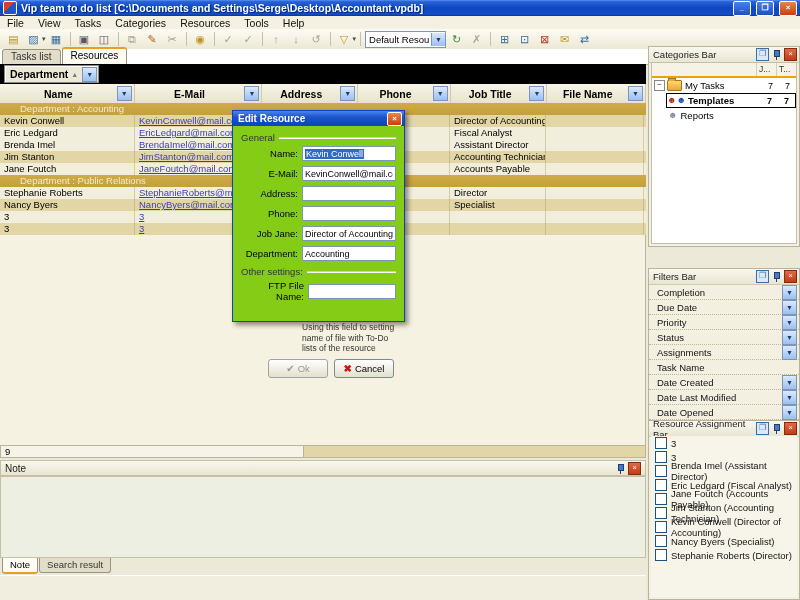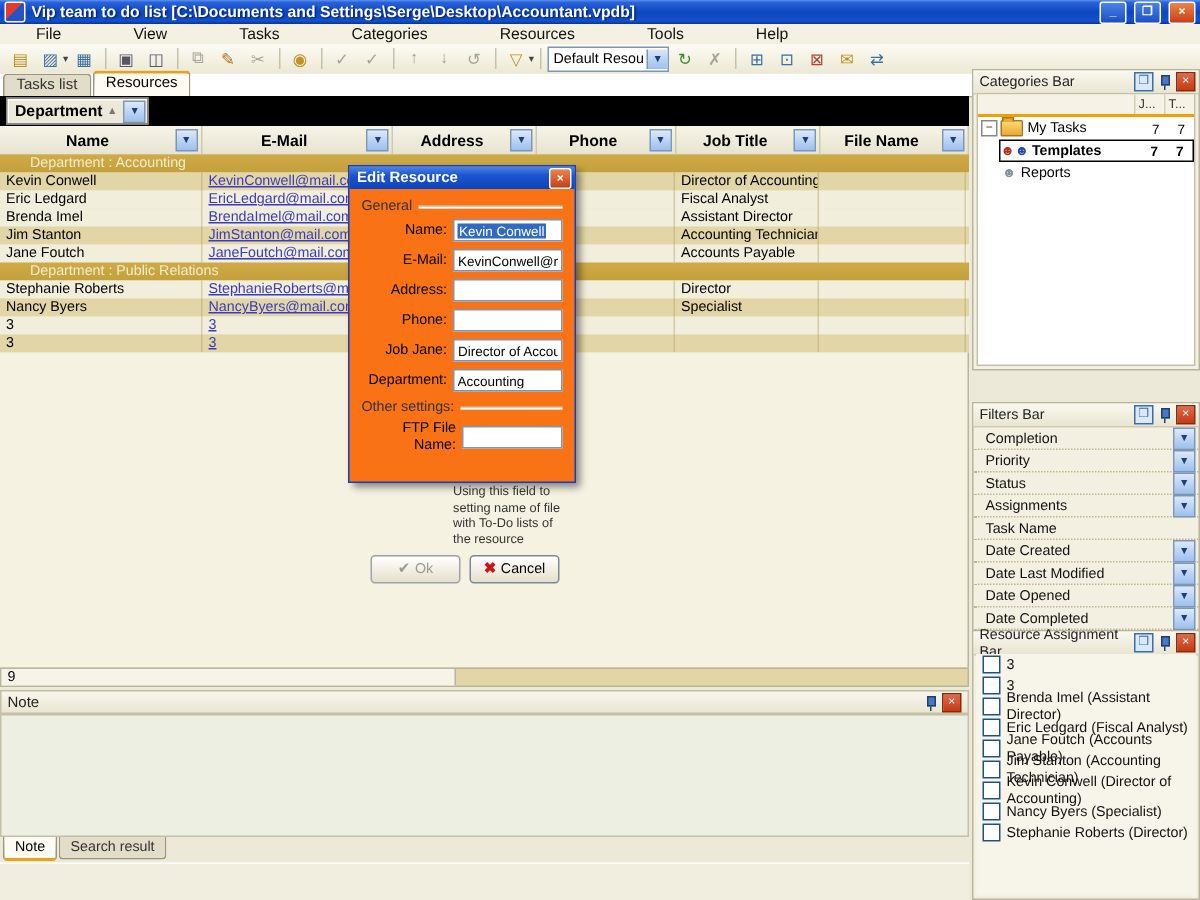--- a/index.html
+++ b/index.html
@@ -15,21 +15,21 @@
     font-weight:bold;font-size:10.5px;white-space:nowrap}
   .appicon{width:12px;height:12px;background:linear-gradient(135deg,#e03c2c 0%,#e03c2c 45%,#2a52c8 45%);
     border:1px solid #fff;border-radius:2px;flex:0 0 auto}
   .titlebar .caption{flex:1;overflow:hidden;text-overflow:ellipsis;text-shadow:1px 1px 1px #00227a}
   .winbtn{width:16px;height:13px;border:1px solid #fff;border-radius:2px;color:#fff;
     font-size:8px;line-height:11px;text-align:center;
     background:linear-gradient(180deg,#4a80ea,#1c50c0);margin-left:1px;flex:0 0 auto}
   .winbtn.close{background:linear-gradient(180deg,#e8864a,#cc3c14)}
   .menubar{position:absolute;top:16px;left:0;right:0;height:13px;background:#f4f1e2;
     border-bottom:1px solid #ddd8c4;display:flex;align-items:center;font-size:10.5px;color:#111}
-  .menubar span{padding:0 24px}
+  .menubar span{padding:0 7px}
   .toolbar{position:absolute;top:29px;left:0;right:0;height:20px;
     background:linear-gradient(180deg,#fdfcf4,#ece8d4);
     border-bottom:1px solid #d4cfb8;display:flex;align-items:center;padding:0 4px;gap:1px}
   .tbtn{width:17px;height:16px;display:inline-flex;align-items:center;justify-content:center;
     font-size:11px;border:1px solid transparent;border-radius:2px}
   .tsep{width:1px;height:14px;background:#c6c1aa;margin:0 3px;flex:0 0 auto}
   .tdrop{font-size:7px;color:#444;margin-left:-2px}
   .c-gold{color:#c09020}.c-blue{color:#3a6ea5}.c-gray{color:#a8a494}.c-green{color:#3a8a3a}
   .c-dk{color:#556}.c-red{color:#b04030}.c-brown{color:#b06820}
   .combo{height:15px;width:76px;background:#fff;border:1px solid #7a96b8;display:inline-flex;
@@ -100,22 +100,22 @@
   .selbox{display:flex;align-items:center;flex:1;border:1px solid #000;height:13px;font-weight:bold}
   
   .frow{display:flex;align-items:center;height:14px;border-bottom:1px dotted #bdb68f;font-size:9.5px;color:#111;padding-left:8px}
   .frow .sp{flex:1}
   .frow .arrbox{margin-right:2px}
   
   .arow{display:flex;align-items:center;height:14px;font-size:9.5px;color:#111;padding-left:4px;background:#f7f5ea}
   .checkbox{width:10px;height:10px;background:#fff;border:1px solid #1c5180;margin-right:4px;flex:0 0 auto}
   .abody{position:absolute;top:15px;left:2px;right:2px;bottom:2px;background:#f7f5ea}
   
-  .dialog{position:absolute;left:232px;top:110px;width:152px;height:212px;z-index:10;
-    background:#f97316;border:1px solid #0742c8;box-shadow:3px 3px 5px rgba(0,0,0,.45);box-sizing:border-box}
+  .dialog{position:absolute;left:232px;top:110px;width:173px;height:212px;z-index:10;
+    background:#84cc16;border:1px solid #0742c8;box-shadow:3px 3px 5px rgba(0,0,0,.45);box-sizing:border-box}
   .dtitle{height:15px;background:linear-gradient(180deg,#4a86ee 0%,#1c54cc 40%,#0d47c0 90%);
     color:#fff;font-weight:bold;font-size:10px;display:flex;align-items:center;padding:0 2px 0 5px}
   .dtitle .sp{flex:1}
   .dclose{width:13px;height:12px;background:linear-gradient(180deg,#e8864a,#cc3c14);border:1px solid #fff;
     border-radius:2px;color:#fff;font-size:8px;line-height:11px;text-align:center}
   .dbody{padding:4px 8px 0 8px;font-size:9.5px;color:#000}
   .dgroup{display:flex;align-items:center;color:#333;margin:2px 0 3px}
   .dgroup .line{flex:1;height:1px;background:#d2cdb8;margin-left:4px;border-bottom:1px solid #fff}
   .drow{display:flex;align-items:center;margin-bottom:5px}
   .drow label{width:57px;text-align:right;padding-right:4px;flex:0 0 auto}
@@ -381,20 +381,25 @@
       <span class="hicon h-restore">❐</span>
       <span class="hicon h-pin"></span>
       <span class="hicon h-close">×</span>
     </div>
     <div class="frow">
       <span>Completion</span>
         <span class="sp"></span>
       <span class="arrbox">▼</span>
       </div>
     <div class="frow">
+      <span>Due Date</span>
+        <span class="sp"></span>
+      <span class="arrbox">▼</span>
+      </div>
+    <div class="frow">
       <span>Priority</span>
         <span class="sp"></span>
       <span class="arrbox">▼</span>
       </div>
     <div class="frow">
       <span>Status</span>
         <span class="sp"></span>
       <span class="arrbox">▼</span>
       </div>
     <div class="frow">

